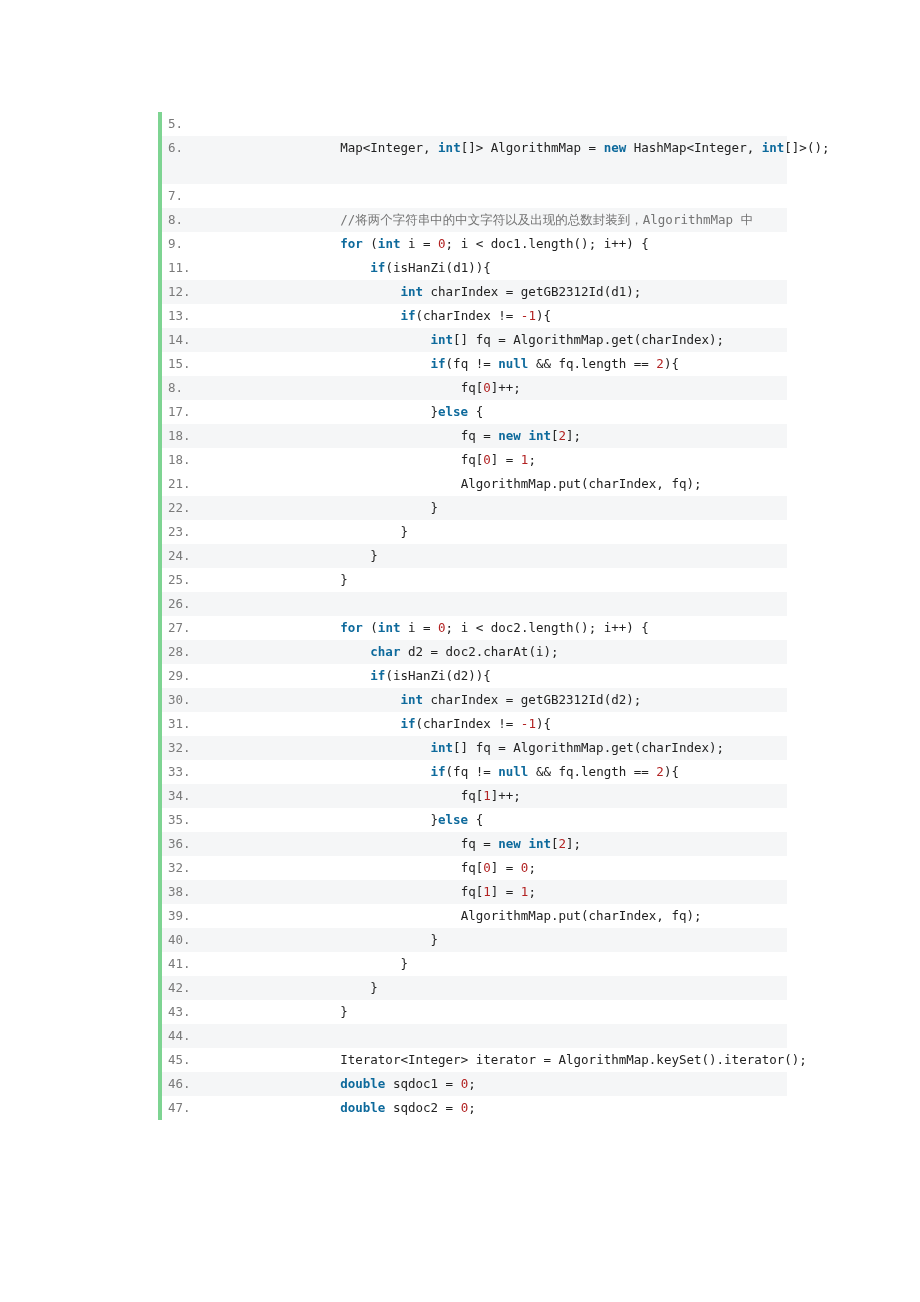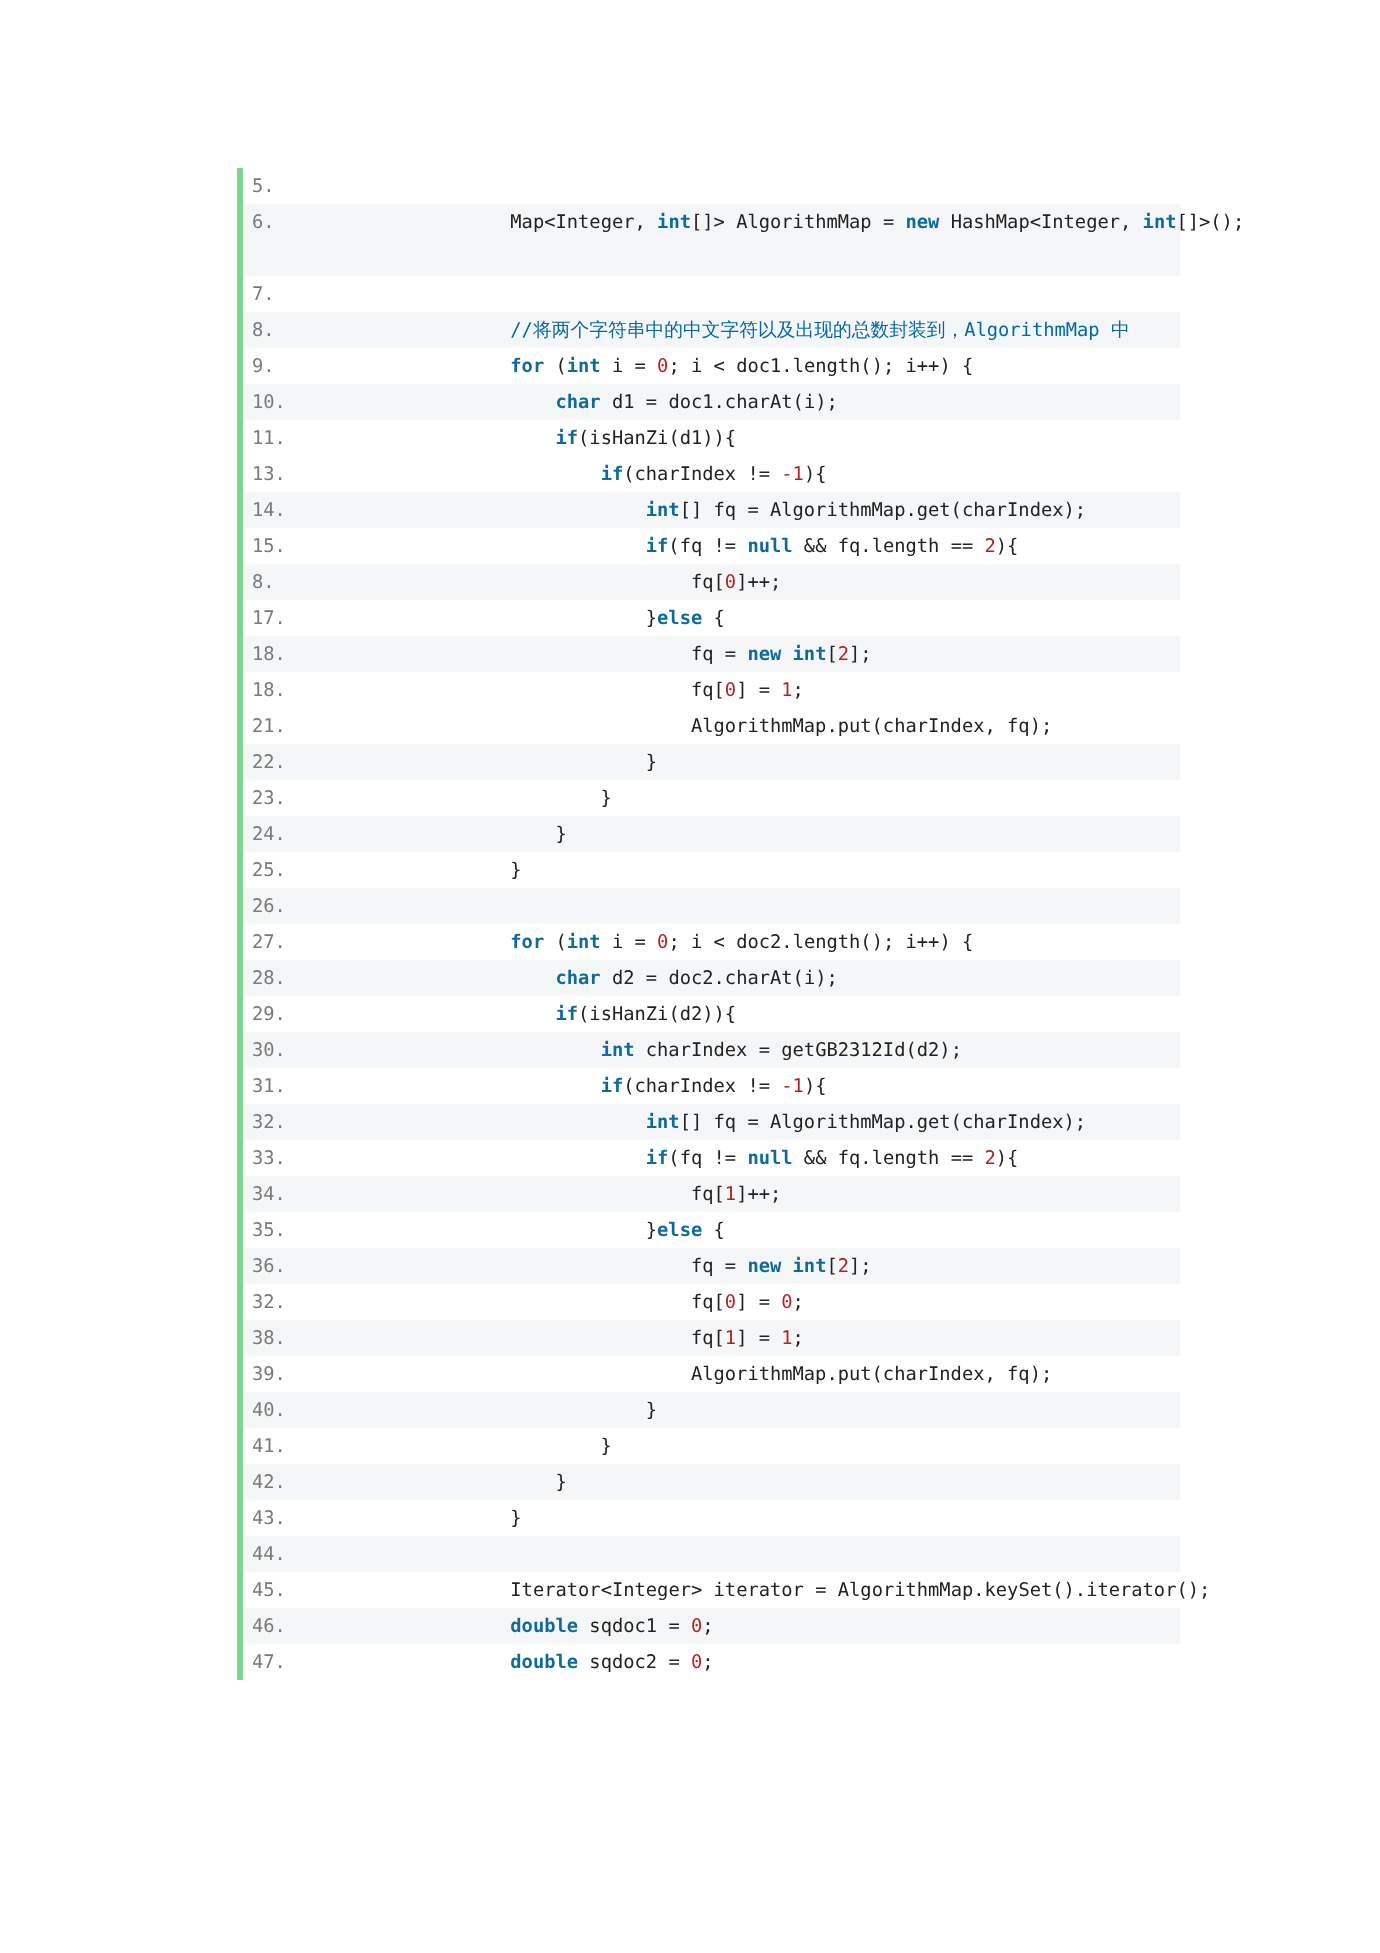--- a/index.html
+++ b/index.html
@@ -65,36 +65,36 @@
     font-family: "DejaVu Sans Mono", "Liberation Mono", monospace;
     font-size: 12.5px;
     line-height: 24px;
     color: #222222;
     overflow: visible;
   }
 
   
   .kw  { color: #0e6a9c; font-weight: bold; text-align: right; }
   .num { color: #b22222; }
-  .cmt { color: #0369a1; }
+  .cmt { color: #737373; }
   .cmt .cjk { font-family: "DejaVu Sans", sans-serif; }
   .pl  { color: #222222; }
 </style>
 </head>
 <body>
 
 <div id="page">
   <div id="code-block">
       <div class="code-line odd"><span class="ln">5.</span><span class="code"></span></div>
       <div class="code-line even tall"><span class="ln">6.</span><span class="code">        <span class="pl">Map</span>&lt;<span class="pl">Integer</span>, <span class="kw">int</span>[]&gt; <span class="pl">AlgorithmMap</span> = <span class="kw">new</span> <span class="pl">HashMap</span>&lt;<span class="pl">Integer</span>, <span class="kw">int</span>[]&gt;();</span></div>
       <div class="code-line odd"><span class="ln">7.</span><span class="code"></span></div>
       <div class="code-line even"><span class="ln">8.</span><span class="code">        <span class="cmt">//<span class="cjk">将两个字符串中的中文字符以及出现的总数封装到，</span>AlgorithmMap <span class="cjk">中</span></span></span></div>
       <div class="code-line odd"><span class="ln">9.</span><span class="code">        <span class="kw">for</span> (<span class="kw">int</span> <span class="pl">i</span> = <span class="num">0</span>; <span class="pl">i</span> &lt; <span class="pl">doc1</span>.<span class="pl">length</span>(); <span class="pl">i</span>++) {</span></div>
-      <div class="code-line even"><span class="ln">10.</span><span class="code">            <span class="kw">char</span> <span class="pl">d1</span> = <span class="pl">doc1</span>.<span class="pl">charAt</span>(<span class="pl">i</span>);</span></div>
       <div class="code-line odd"><span class="ln">11.</span><span class="code">            <span class="kw">if</span>(<span class="pl">isHanZi</span>(<span class="pl">d1</span>)){</span></div>
+      <div class="code-line even"><span class="ln">12.</span><span class="code">                <span class="kw">int</span> <span class="pl">charIndex</span> = <span class="pl">getGB2312Id</span>(<span class="pl">d1</span>);</span></div>
       <div class="code-line odd"><span class="ln">13.</span><span class="code">                <span class="kw">if</span>(<span class="pl">charIndex</span> != <span class="num">-1</span>){</span></div>
       <div class="code-line even"><span class="ln">14.</span><span class="code">                    <span class="kw">int</span>[] <span class="pl">fq</span> = <span class="pl">AlgorithmMap</span>.<span class="pl">get</span>(<span class="pl">charIndex</span>);</span></div>
       <div class="code-line odd"><span class="ln">15.</span><span class="code">                    <span class="kw">if</span>(<span class="pl">fq</span> != <span class="kw">null</span> &amp;&amp; <span class="pl">fq</span>.<span class="pl">length</span> == <span class="num">2</span>){</span></div>
       <div class="code-line even"><span class="ln">8.</span><span class="code">                        <span class="pl">fq</span>[<span class="num">0</span>]++;</span></div>
       <div class="code-line odd"><span class="ln">17.</span><span class="code">                    }<span class="kw">else</span> {</span></div>
       <div class="code-line even"><span class="ln">18.</span><span class="code">                        <span class="pl">fq</span> = <span class="kw">new</span> <span class="kw">int</span>[<span class="num">2</span>];</span></div>
       <div class="code-line odd"><span class="ln">18.</span><span class="code">                        <span class="pl">fq</span>[<span class="num">0</span>] = <span class="num">1</span>;</span></div>
       <div class="code-line odd"><span class="ln">21.</span><span class="code">                        <span class="pl">AlgorithmMap</span>.<span class="pl">put</span>(<span class="pl">charIndex</span>, <span class="pl">fq</span>);</span></div>
       <div class="code-line even"><span class="ln">22.</span><span class="code">                    }</span></div>
       <div class="code-line odd"><span class="ln">23.</span><span class="code">                }</span></div>

